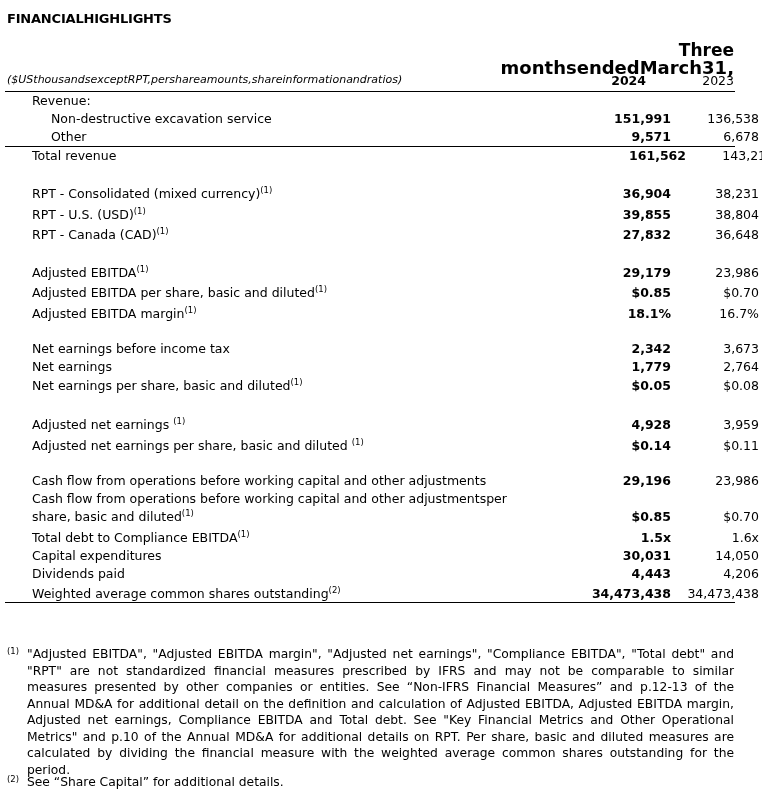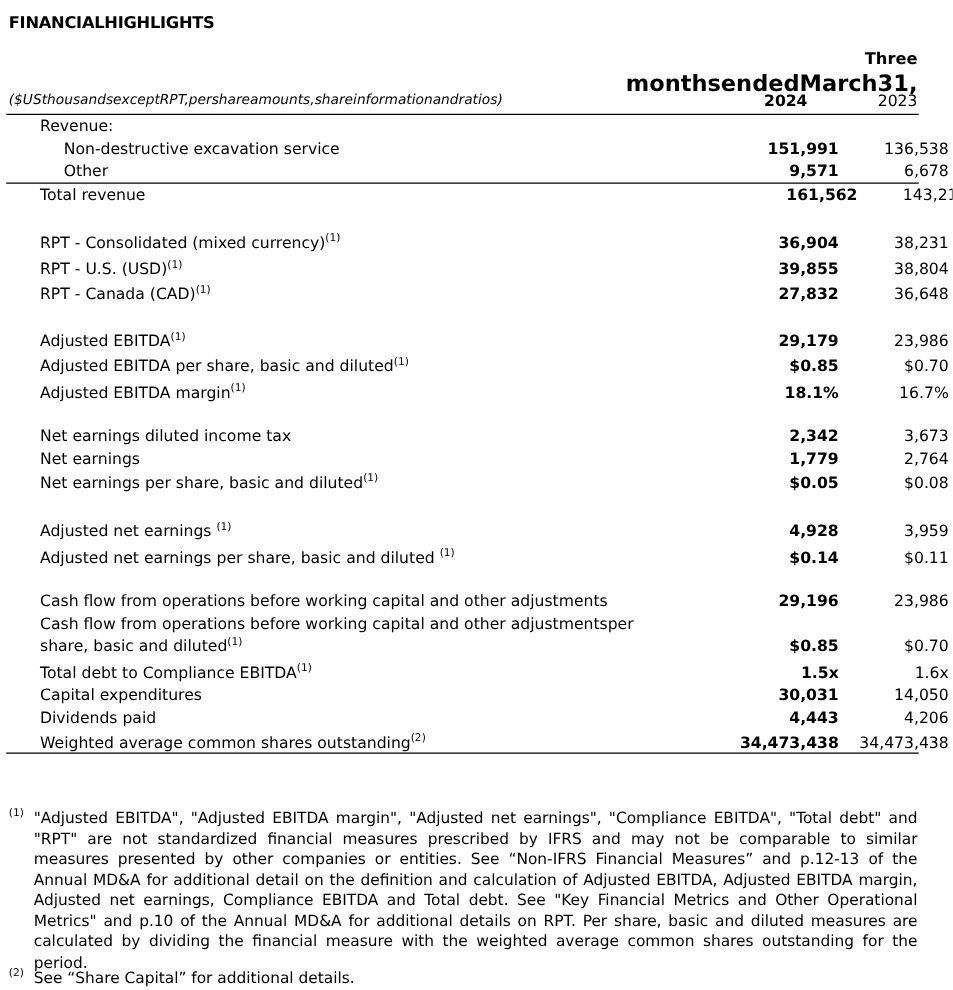--- a/index.html
+++ b/index.html
@@ -4,21 +4,21 @@
 <style>
   html, body { margin: 0; padding: 0; background: #ffffff; }
   body {
     width: 762px; height: 792px; position: relative; overflow: hidden;
     font-family: "DejaVu Sans", sans-serif; color: #000; font-size: 12.5px;
   }
   .title {
     position: absolute; left: 7px; top: 11px;
     font-weight: bold; font-size: 13px; letter-spacing: -0.2px; text-align: center;
   }
-  .hdr-three { position: absolute; right: 28px; top: 40px; font-weight: bold; font-size: 13px; }
+  .hdr-three { position: absolute; right: 28px; top: 40px; font-weight: bold; font-size: 17px; }
   .hdr-months { position: absolute; right: 28px; top: 57px; font-weight: bold; font-size: 18px; }
   .hdr-units {
     position: absolute; left: 7px; top: 73px; font-style: italic; font-size: 11px;
   }
   .hdr-y1 { position: absolute; right: 116px; top: 73px; font-weight: bold; }
   .hdr-y2 { position: absolute; right: 28px; top: 73px; }
   .hline { position: absolute; left: 5px; width: 730px; height: 0; border-top: 1.3px solid #000; }
   .row { position: absolute; left: 0; width: 762px; height: 18px; margin-left: 25px; }
   .row .label { position: absolute; left: 7px; top: 0; white-space: nowrap; }
   .row .label.indent { left: 26px; }
@@ -88,21 +88,21 @@
   <span class="v1">$0.85</span>
   <span class="v2">$0.70</span>
 </div>
 <div class="row" style="top:306px;">
   <span class="label"><span>Adjusted EBITDA margin</span><sup>(1)</sup></span>
   <span class="v1">18.1%</span>
   <span class="v2">16.7%</span>
 </div>
 
 <div class="row" style="top:341px;">
-  <span class="label">Net earnings diluted income tax</span>
+  <span class="label">Net earnings before income tax</span>
   <span class="v1">2,342</span>
   <span class="v2">3,673</span>
 </div>
 <div class="row" style="top:359px;">
   <span class="label">Net earnings</span>
   <span class="v1">1,779</span>
   <span class="v2">2,764</span>
 </div>
 <div class="row" style="top:378px;">
   <span class="label"><span>Net earnings per share, basic and diluted</span><sup>(1)</sup></span>

